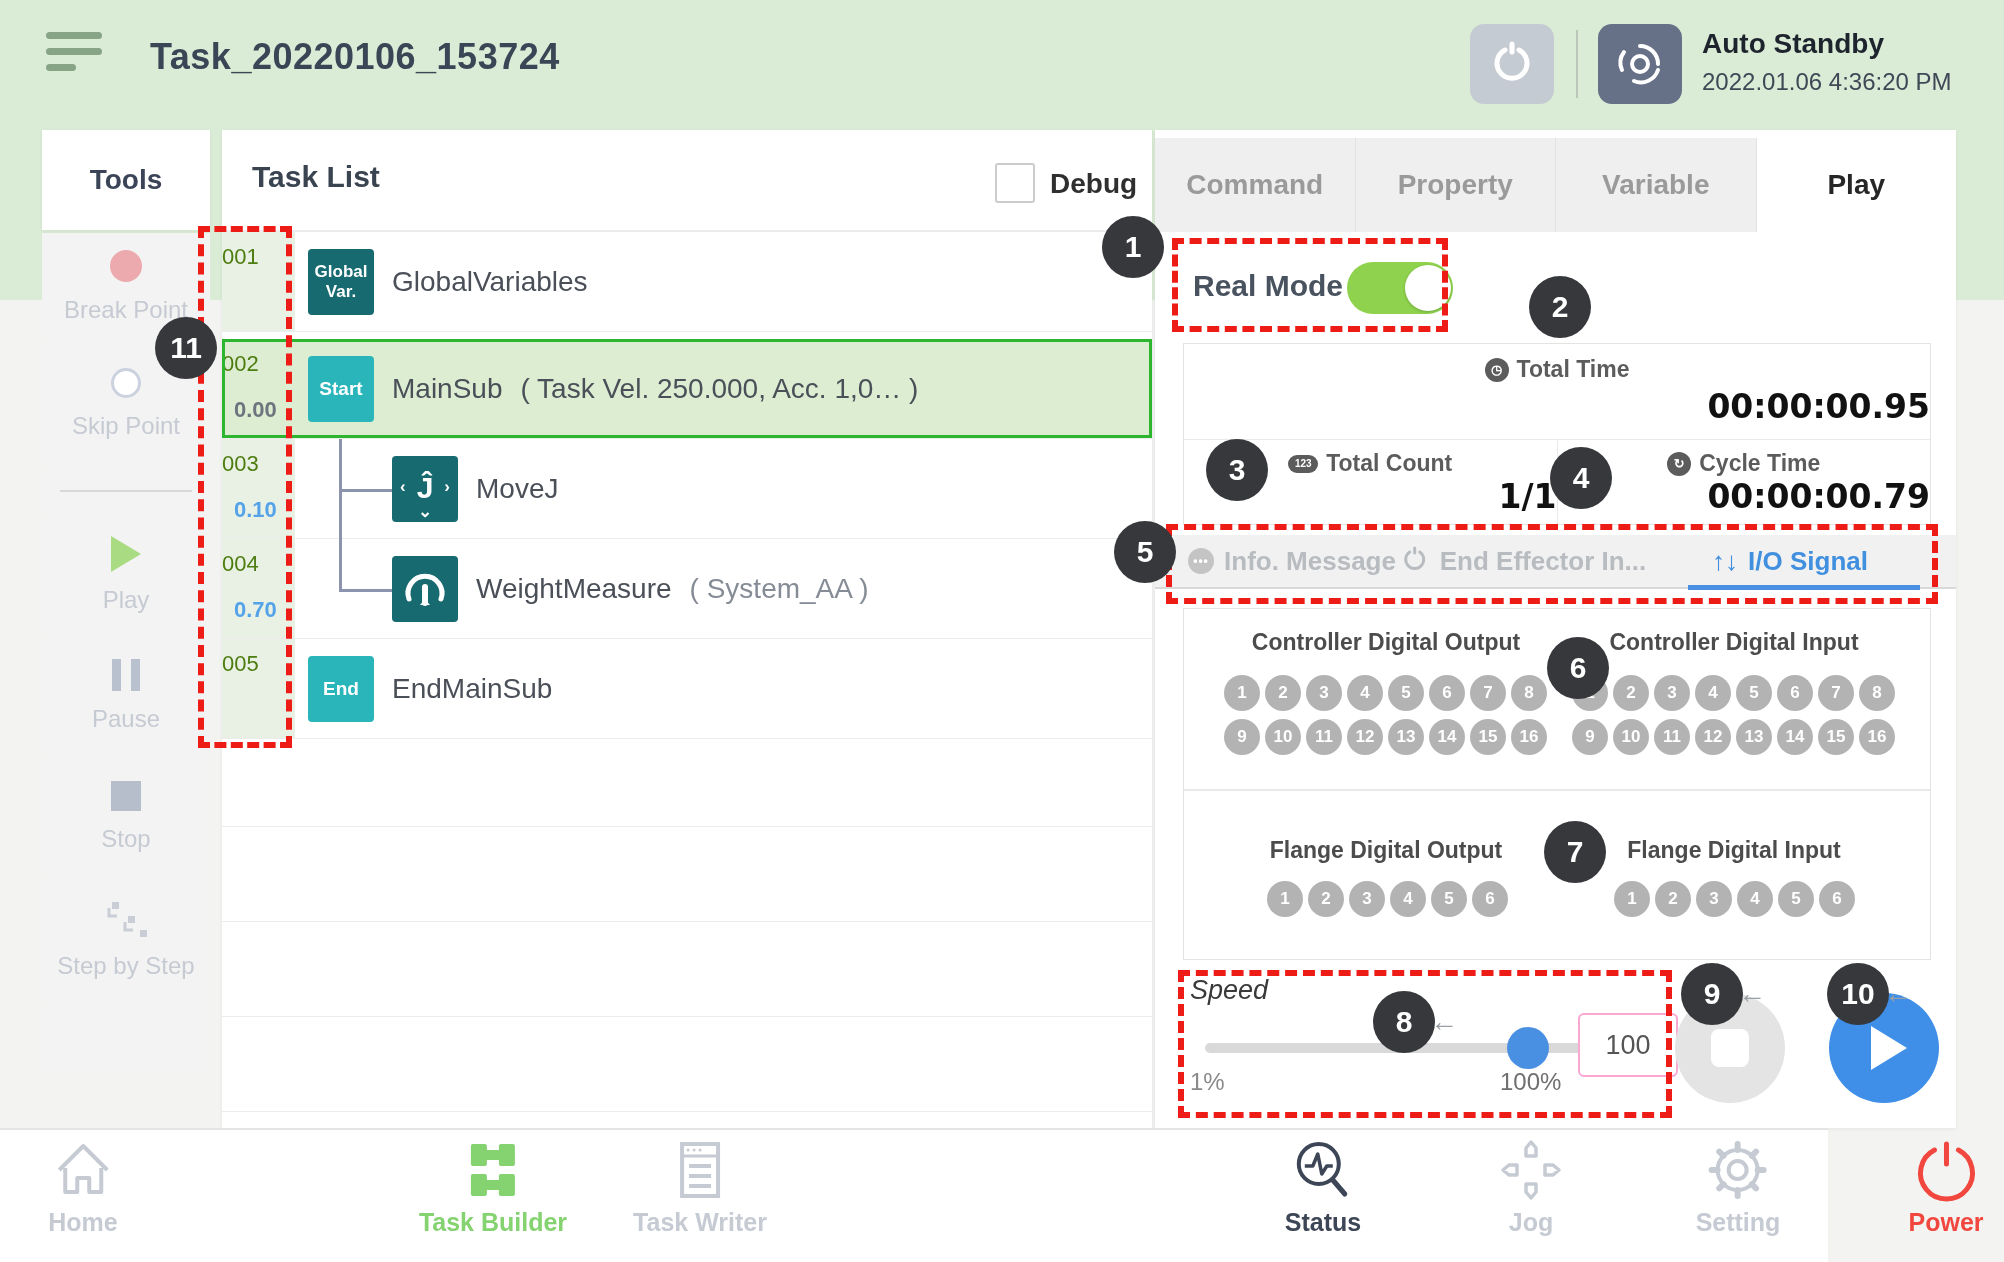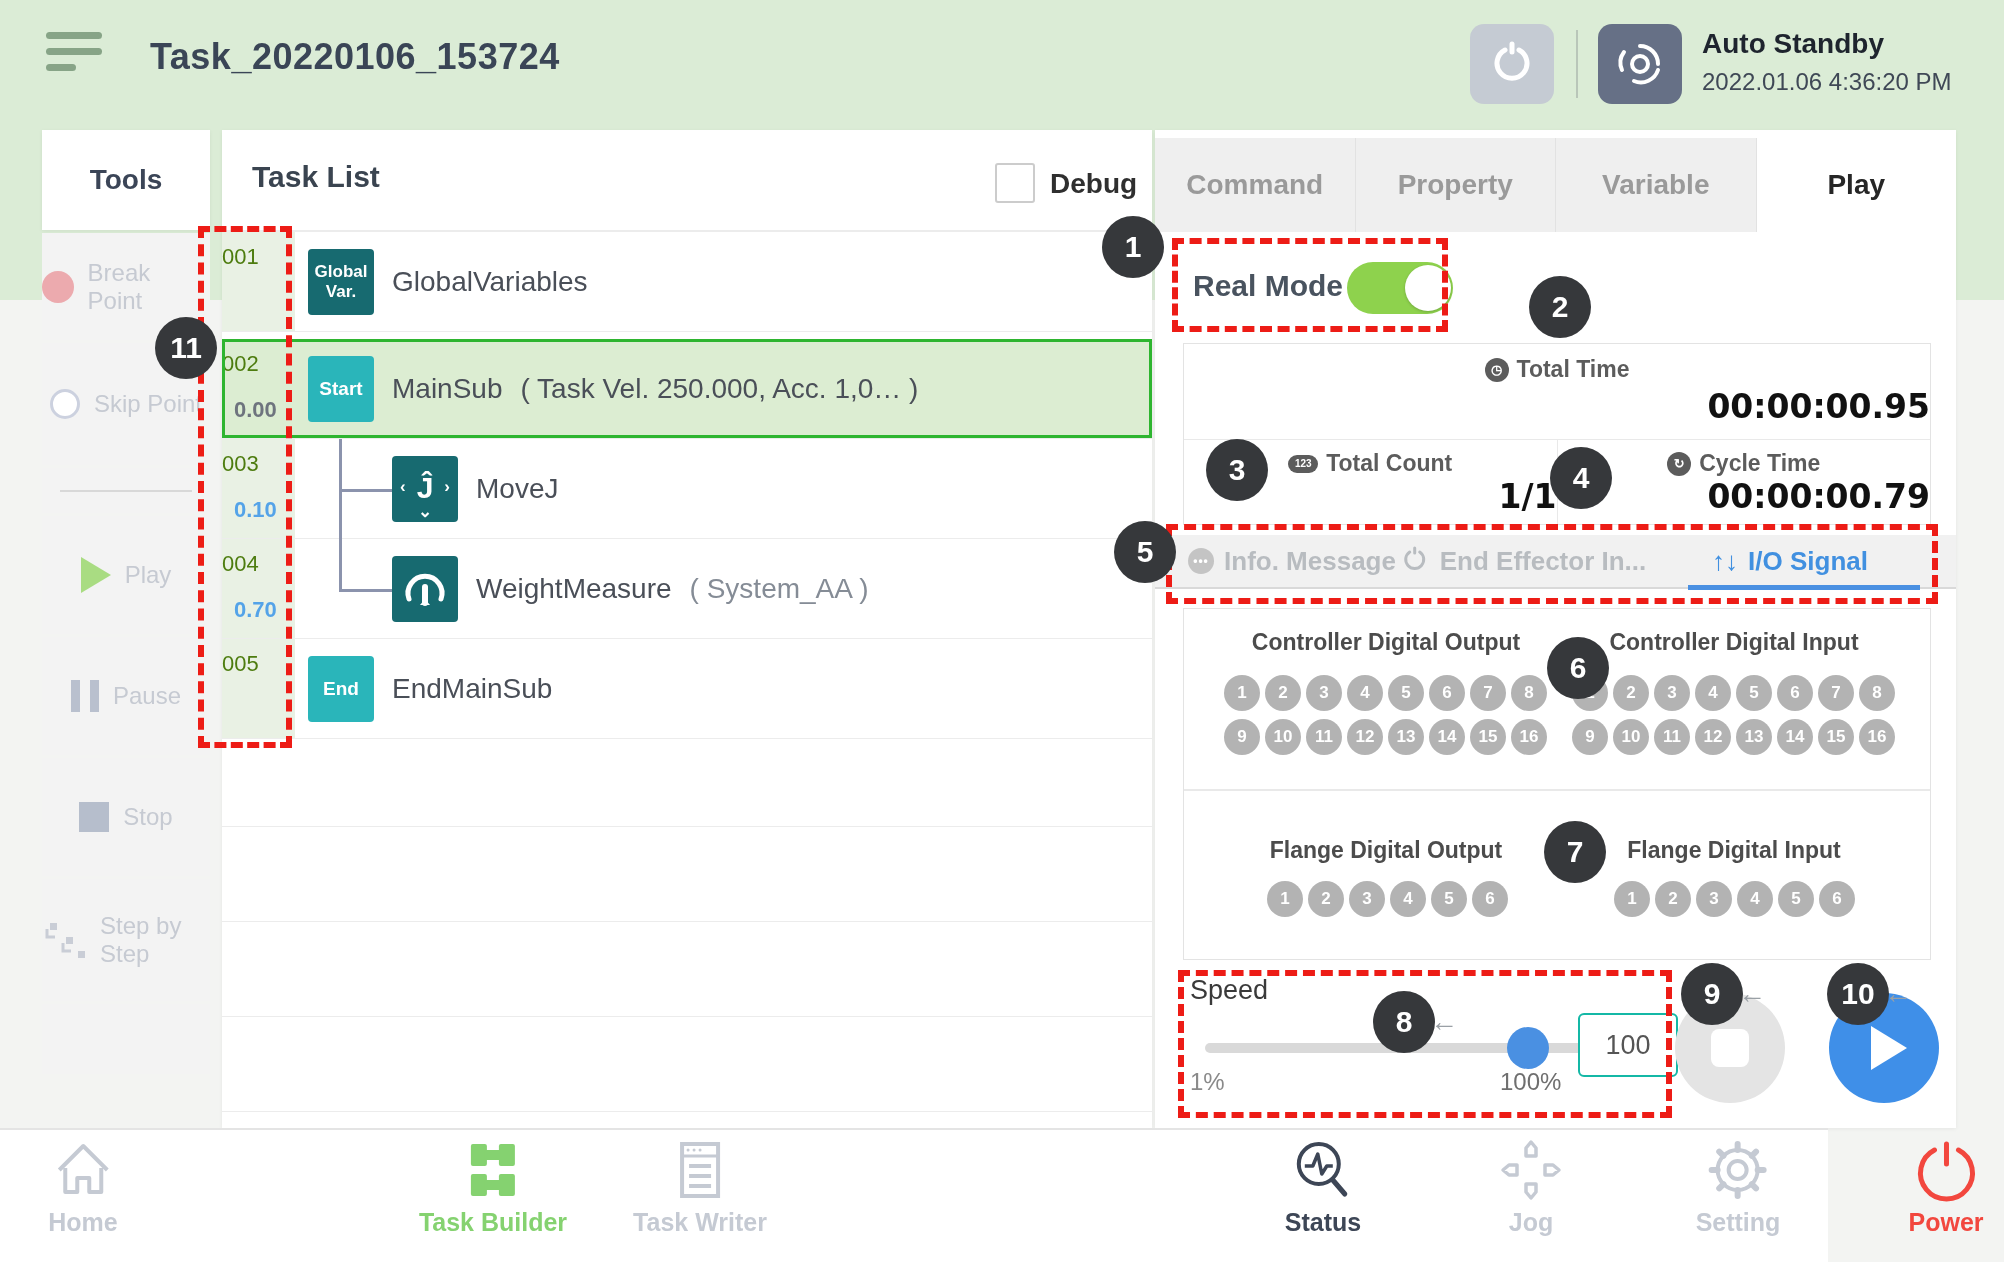--- a/index.html
+++ b/index.html
@@ -19,21 +19,21 @@
   .hdr-btn.swirl { left:1598px; background:#667086; }
   .hdr-divider { position:absolute; left:1576px; top:30px; width:2px; height:68px; background:#b9c6b9; }
   .hdr-status { position:absolute; left:1702px; top:28px; }
   .hdr-status .st { font-size:28px; font-weight:bold; color:#1e242e; }
   .hdr-status .dt { font-size:24px; color:#3f4856; margin-top:8px; }
 
   
   .tools { position:absolute; left:42px; top:130px; width:168px; display:flex; flex-direction:column; gap:3px; }
   .tools-header { background:#ffffff; height:100px; display:flex; align-items:center; justify-content:center;
                   font-size:28px; font-weight:bold; color:#3b4557; box-shadow:0 1px 4px rgba(0,0,0,.06); }
-  .tool-item { background:#f3f3f3; display:flex; flex-direction:row; align-items:center; justify-content:center; gap:14px; }
+  .tool-item { background:#f3f3f3; display:flex; flex-direction:column; align-items:center; justify-content:center; gap:14px; }
   .tool-item .lbl { font-size:24px; color:#c6cad2; }
   .ic-break { width:32px; height:32px; border-radius:50%; background:#ecaaae; }
   .ic-skip { width:30px; height:30px; border-radius:50%; border:3px solid #ccd1df; background:#fff; }
   .tool-div { background:#f3f3f3; height:45px; display:flex; align-items:center; justify-content:center; }
   .tool-div .line { width:132px; height:2px; background:#d8d8d8; }
   .ic-play { width:0; height:0; border-left:30px solid #a9dc82; border-top:18px solid transparent; border-bottom:18px solid transparent; }
   .ic-pause { display:flex; gap:10px; }
   .ic-pause i { display:block; width:9px; height:32px; background:#b9c0ce; }
   .ic-stop { width:30px; height:30px; background:#b6becc; }
 
@@ -94,26 +94,26 @@
   .subtab.active { color:#4190e0; }
   .subtab .dotcircle { width:26px; height:26px; border-radius:50%; background:#c4c4c4; color:#fff; font-size:12px; display:flex; align-items:center; justify-content:center; letter-spacing:1px; }
   .subtab-underline { position:absolute; left:533px; top:455px; width:232px; height:5px; background:#4a90e2; }
 
   .io-box { position:absolute; left:28px; top:478px; width:748px; height:352px; border:1px solid #e3e3e3; background:#fff; }
   .io-title { position:absolute; font-size:23px; font-weight:bold; color:#4c4c4c; transform:translateX(-50%); white-space:nowrap; }
   .io-row { position:absolute; display:flex; gap:5px; }
   .io-dot { width:36px; height:36px; border-radius:50%; background:#b3b3b3; color:#fff; font-size:17px; font-weight:bold; display:flex; align-items:center; justify-content:center; }
   .io-divider { position:absolute; left:0; top:180px; width:100%; height:2px; background:#e9e9e9; }
 
-  .speed-label { position:absolute; left:35px; top:845px; font-size:27px; color:#3a3a3a; }
+  .speed-label { position:absolute; left:35px; top:845px; font-size:27px; color:#3a3a3a;font-style:italic; }
   .speed-track { position:absolute; left:50px; top:913px; width:505px; height:10px; border-radius:5px; background:#d9d9d9; }
   .speed-knob { position:absolute; left:352px; top:897px; width:42px; height:42px; border-radius:50%; background:#4a90e2; cursor:pointer; }
   .speed-min { position:absolute; left:35px; top:938px; font-size:24px; color:#8a8a8a; }
   .speed-max { position:absolute; left:345px; top:938px; font-size:24px; color:#6f6f6f; }
-  .speed-value { position:absolute; left:423px; top:883px; width:100px; height:64px; border:2px solid #14b8a6; border-radius:6px; background:#fff;
+  .speed-value { position:absolute; left:423px; top:883px; width:100px; height:64px; border:2px solid #f9a8d4; border-radius:6px; background:#fff;
                  display:flex; align-items:center; justify-content:center; font-size:27px; color:#555; }
   .btn-stop { position:absolute; left:520px; top:863px; width:110px; height:110px; border-radius:50%; background:#e4e4e4; display:flex; align-items:center; justify-content:center; cursor:pointer; }
   .btn-stop .sq { width:38px; height:38px; border-radius:8px; background:#fff; }
   .btn-run { position:absolute; left:674px; top:863px; width:110px; height:110px; border-radius:50%; background:#3f8fe8; display:flex; align-items:center; justify-content:center; cursor:pointer; }
   .btn-run .tri { width:0; height:0; border-left:36px solid #fff; border-top:22px solid transparent; border-bottom:22px solid transparent; margin-left:10px; }
 
   
   .bottomnav { position:absolute; left:0; top:1128px; width:1828px; height:134px; background:#fff; border-top:2px solid #e4e4e4; }
   .nav-item { position:absolute; top:8px; transform:translateX(-50%); display:flex; flex-direction:column; align-items:center; gap:6px; cursor:pointer; }
   .nav-item .nlbl { font-size:25px; font-weight:bold; color:#c5cad3; white-space:nowrap; }

